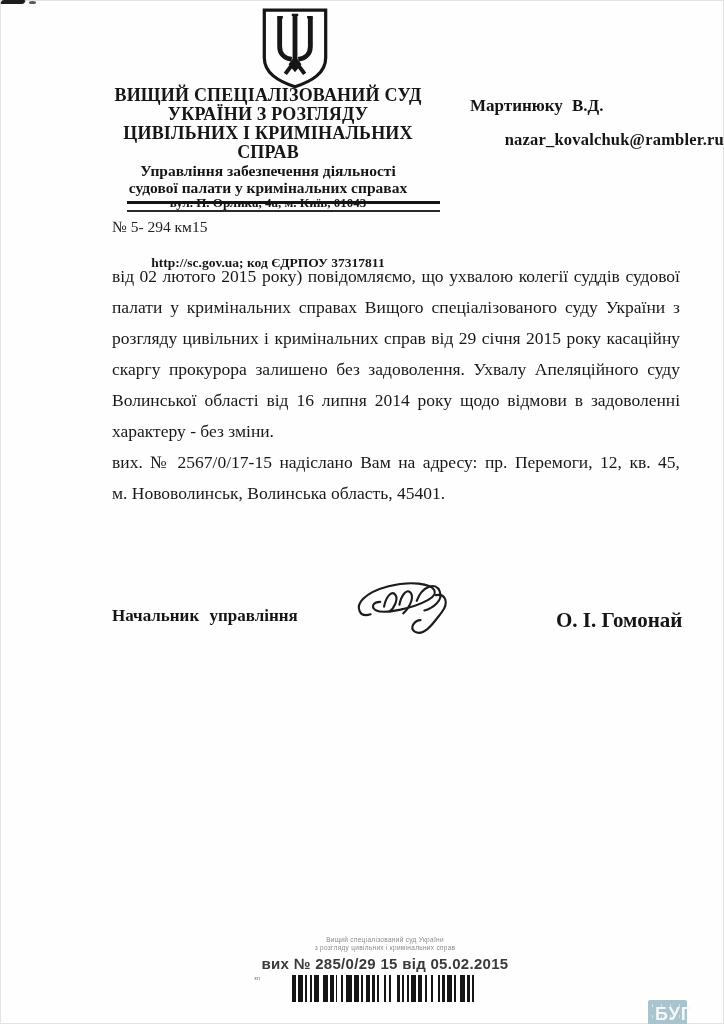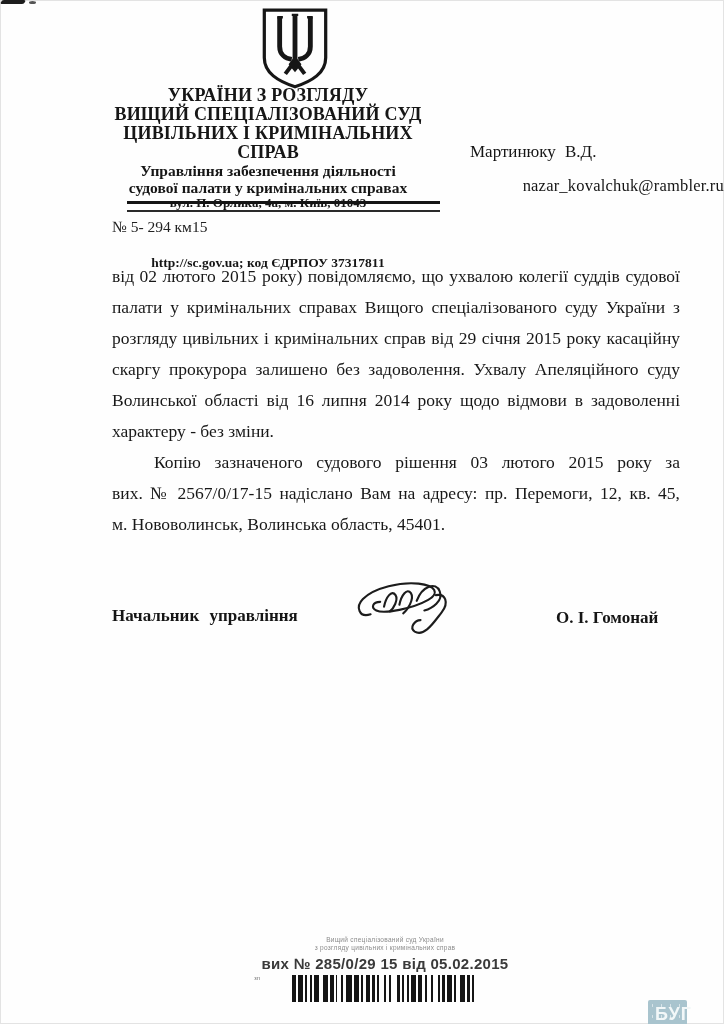--- a/index.html
+++ b/index.html
@@ -21,37 +21,37 @@
   
   .org-header { position:absolute; left:96px; top:86px; width:344px; text-align:center; font-weight:bold; color:#161616; }
   .court-line { font-size:18px; line-height:19px; letter-spacing:0.2px; }
   .dept-line  { font-size:15.5px; line-height:17px; }
   .addr-line  { font-size:13px; line-height:14.5px; }
   .web-line   { font-size:13.5px; line-height:15px;margin-top:44px; }
   .header-rule { position:absolute; left:127px; top:201px; width:313px; height:6px;
     border-top:3px solid #141414; border-bottom:2px solid #2a2a2a; }
 
   
-  .recipient { position:absolute; left:462px; top:96px; width:262px; font-weight:normal; color:#151515;margin-top:46px; }
+  .recipient { position:absolute; left:462px; top:96px; width:262px; font-weight:bold; color:#151515; }
   .recipient-name  { font-size:17px; margin-left:8px; word-spacing:5px; }
   .recipient-email { font-size:16.5px; margin-top:14px; letter-spacing:0.2px;text-align:right; }
 
   
   .ref-number { position:absolute; left:112px; top:218px; font-size:15.5px; color:#222; }
 
   
   .letter-body { position:absolute; left:112px; top:261px; width:568px; font-size:17.5px; line-height:31px; color:#181818; }
   .para-line { text-align:justify; text-align-last:justify; white-space:nowrap; overflow:hidden; }
   .para-line.first { text-indent:42px; }
   .para-line.last  { text-align-last:left; white-space:normal; }
 
   
   .sig-title { position:absolute; left:112px; top:606px; font-size:17px; font-weight:bold; word-spacing:6px; color:#151515; }
   .sig-script { position:absolute; left:350px; top:574px; width:118px; height:72px; }
-  .sig-name  { position:absolute; left:556px; top:608px; font-size:17px; font-weight:bold; color:#151515; }
+  .sig-name  { position:absolute; left:556px; top:608px; font-size:21px; font-weight:bold; color:#151515; }
 
   
   .stamp { position:absolute; left:252px; top:936px; width:266px; text-align:center; font-family:"Liberation Sans","DejaVu Sans",sans-serif; }
   .stamp-org { font-size:6.5px; line-height:8px; color:#8a8a8a; filter:blur(0.3px); letter-spacing:0.3px; }
   .stamp-out { margin-top:3px; font-size:15px; font-weight:bold; color:#3a3a3a; letter-spacing:0.3px; }
   .barcode-wrap { position:relative; margin-top:3px; height:27px; display:flex; justify-content:center; align-items:stretch; }
   .barcode-side { position:absolute; left:2px; top:0; font-size:6px; color:#777; }
   .bar { height:100%; }
 
   
@@ -74,22 +74,22 @@
     <path d="M7 5 H83 V64 C83 83 66 93 45 100 C24 93 7 83 7 64 Z" fill="none" stroke="#161616" stroke-width="4"></path>
     <path d="M45 12 V70" stroke="#161616" stroke-width="6" fill="none"></path>
     <path d="M26 14 V50 C26 60 33 65 41 66" stroke="#161616" stroke-width="6" fill="none"></path>
     <path d="M64 14 V50 C64 60 57 65 49 66" stroke="#161616" stroke-width="6" fill="none"></path>
     <path d="M23 14 h7 M41 11 h8 M60 14 h7" stroke="#161616" stroke-width="3" fill="none"></path>
     <path d="M45 68 L33 84 M45 68 L57 84" stroke="#161616" stroke-width="5" fill="none"></path>
     <path d="M45 62 l-8 10 8 10 8 -10 Z" fill="#161616"></path>
   </svg>
 
   <div class="org-header">
+    <div class="court-line">ВИЩИЙ СПЕЦІАЛІЗОВАНИЙ СУД</div>
     <div class="court-line">УКРАЇНИ З РОЗГЛЯДУ</div>
-    <div class="court-line">ВИЩИЙ СПЕЦІАЛІЗОВАНИЙ СУД</div>
     <div class="court-line">ЦИВІЛЬНИХ І КРИМІНАЛЬНИХ СПРАВ</div>
     <div class="dept-line">Управління забезпечення діяльності</div>
     <div class="dept-line">судової палати у кримінальних справах</div>
     <div class="addr-line">вул. П. Орлика, 4а, м. Київ, 01043</div>
     <div class="web-line">http://sc.gov.ua; код ЄДРПОУ 37317811</div>
   </div>
   <div class="header-rule"></div>
 
   <div class="recipient">
     <div class="recipient-name">Мартинюку В.Д.</div>
@@ -101,21 +101,20 @@
   <div class="letter-body">
     <div>
         <div class="para-line">від 02 лютого 2015 року) повідомляємо, що ухвалою колегії суддів судової</div>
         <div class="para-line">палати у кримінальних справах Вищого спеціалізованого суду України з</div>
         <div class="para-line">розгляду цивільних і кримінальних справ від 29 січня 2015 року касаційну</div>
         <div class="para-line">скаргу прокурора залишено без задоволення. Ухвалу Апеляційного суду</div>
         <div class="para-line">Волинської області від 16 липня 2014 року щодо відмови в задоволенні</div>
         <div class="para-line last">характеру - без зміни.</div>
       </div>
     <div>
-        <div class="para-line first">Копію зазначеного судового рішення 03 лютого 2015 року за</div>
         <div class="para-line">вих. № 2567/0/17-15 надіслано Вам на адресу: пр. Перемоги, 12, кв. 45,</div>
         <div class="para-line last">м. Нововолинськ,  Волинська область, 45401.</div>
       </div>
   </div>
 
   <div class="sig-title">Начальник управління</div>
   <svg class="sig-script" viewBox="0 0 120 75">
     <g stroke="#1c1c1c" stroke-width="2.2" fill="none" stroke-linecap="round">
       <path d="M20 42 C8 46 4 34 12 26 C24 14 52 8 70 10 C88 12 92 20 80 27 C64 36 34 42 26 38 C20 35 22 29 30 29"></path>
       <path d="M34 34 C36 24 42 16 46 22 C49 27 44 36 40 39"></path>

